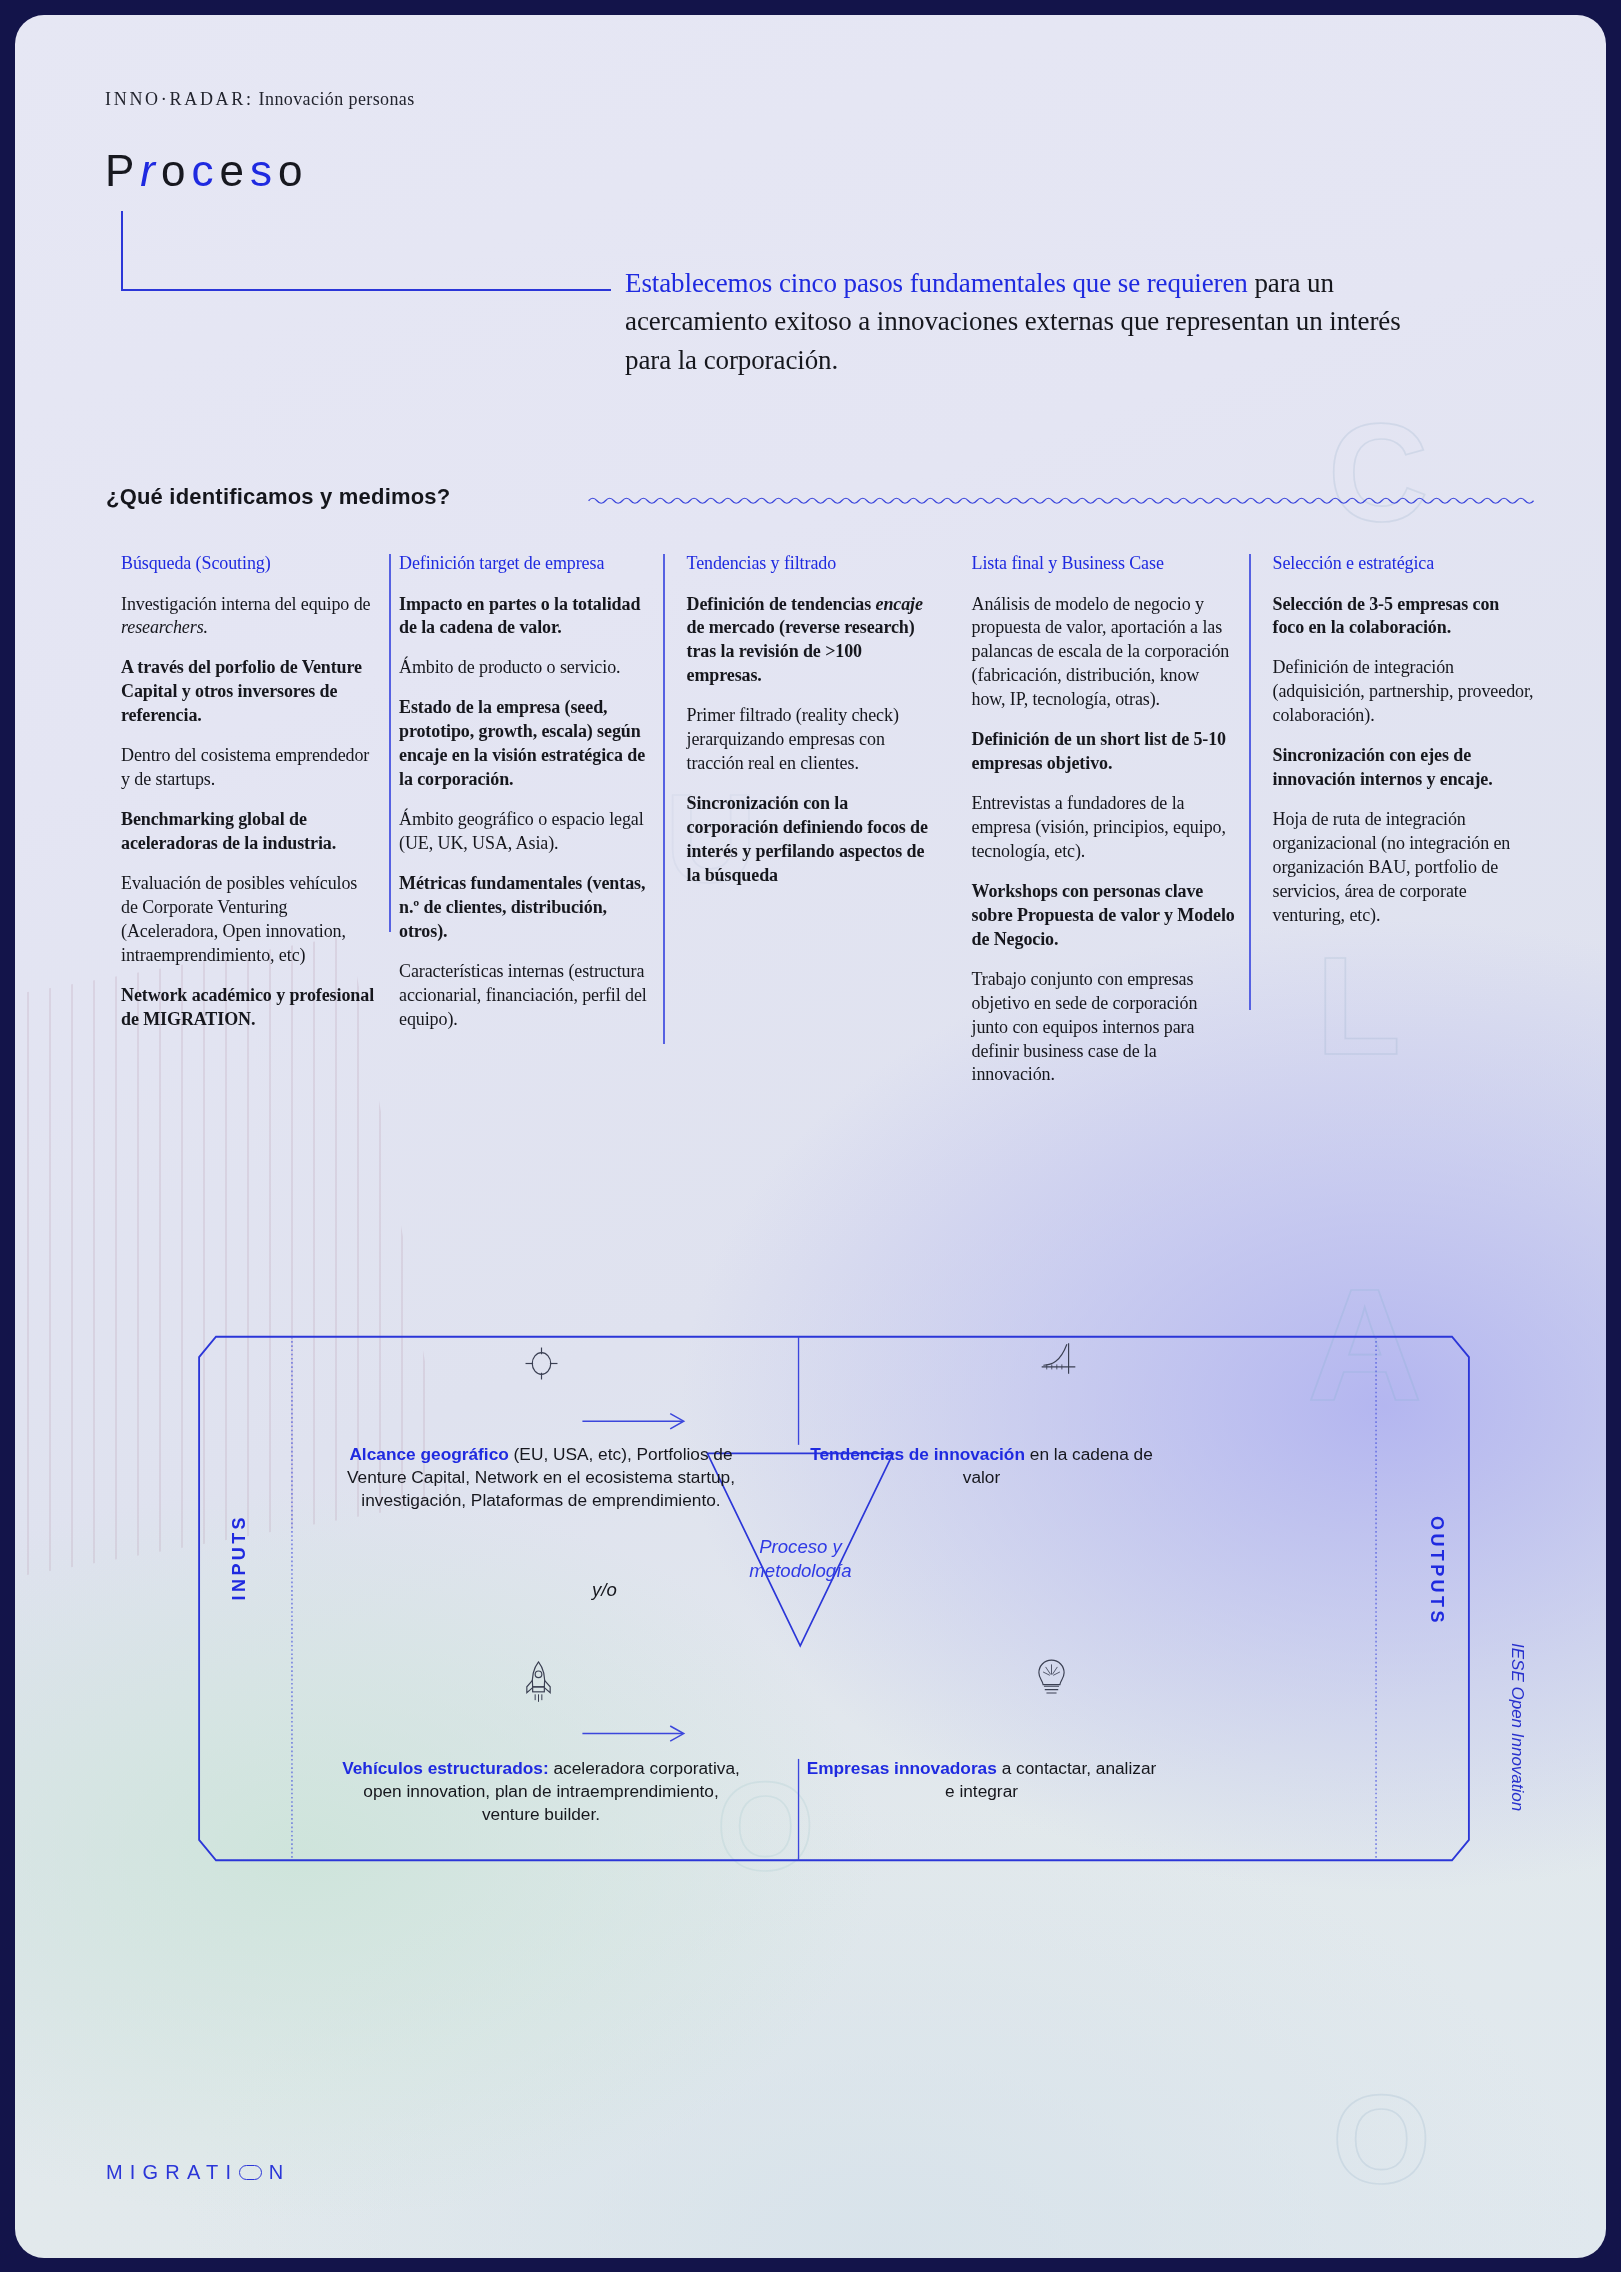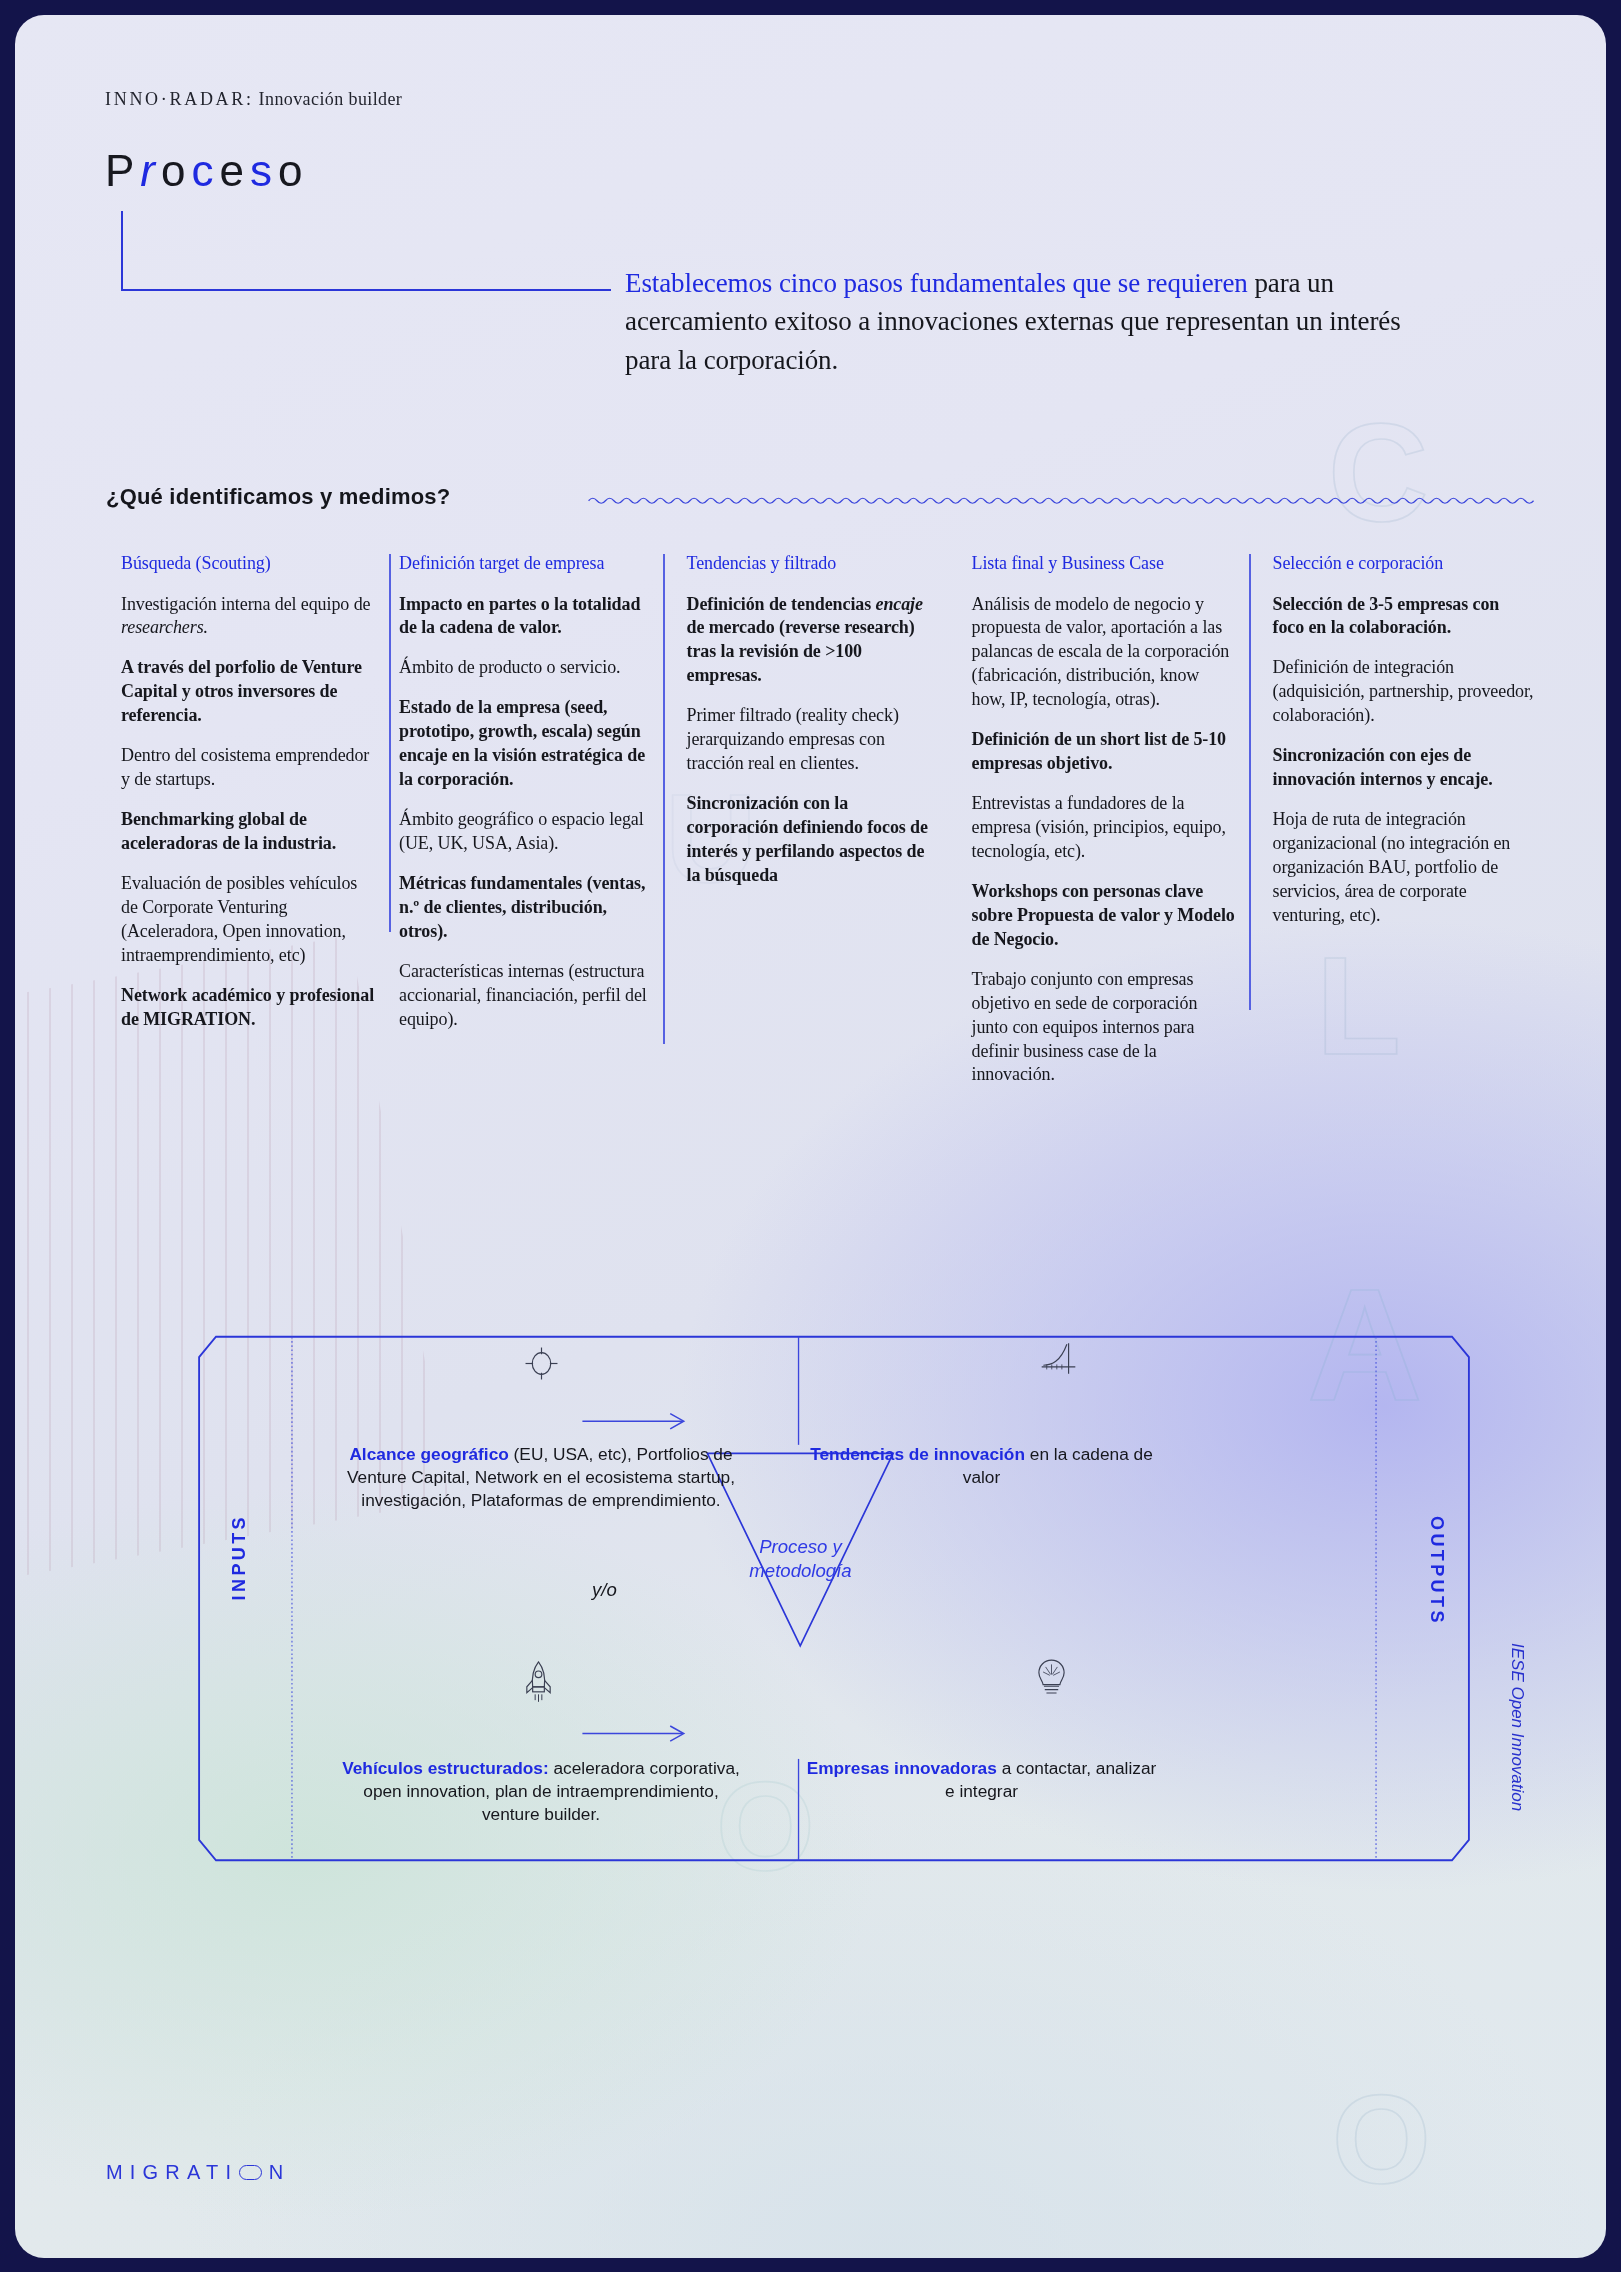--- a/index.html
+++ b/index.html
@@ -208,21 +208,21 @@
     <div class="streaks"></div>
     <div class="wm wm-c">C</div>
     <div class="wm wm-l">L</div>
     <div class="wm wm-a">A</div>
     <div class="wm wm-o">O</div>
     <div class="wm wm-o2">O</div>
     <div class="wm wm-u">U</div>
 
     <div class="kicker">
       <span class="sp">INNO·RADAR:</span>
-      <span>Innovación builder</span>
+      <span>Innovación personas</span>
     </div>
 
     <h1 class="title">
       <span>P</span><i>r</i><span>o</span><span class="b">c</span><span>e</span><span class="b">s</span><span>o</span>
     </h1>
     <div class="rule-v"></div>
     <div class="rule-h"></div>
 
     <p class="lead">
       <span class="hl">Establecemos cinco pasos fundamentales que se requieren</span><span> para un acercamiento exitoso a innovaciones externas que representan un interés para la corporación.</span>
@@ -272,21 +272,21 @@
         <div class="col-title">Lista final y Business Case</div>
         <p>Análisis de modelo de negocio y propuesta de valor, aportación a las palancas de escala de la corporación (fabricación, distribución, know how, IP, tecnología, otras).</p>
         <p class="bold">Definición de un short list de 5-10 empresas objetivo.</p>
         <p>Entrevistas a fundadores de la empresa (visión, principios, equipo, tecnología, etc).</p>
         <p class="bold">Workshops con personas clave sobre Propuesta de valor y Modelo de Negocio.</p>
         <p>Trabajo conjunto con empresas objetivo en sede de corporación junto con equipos internos para definir business case de la innovación.</p>
       </div>
 
       <div class="col c4">
         <div class="divider"></div>
-        <div class="col-title">Selección e corporación</div>
+        <div class="col-title">Selección e estratégica</div>
         <p class="bold">Selección de 3-5 empresas con foco en la colaboración.</p>
         <p>Definición de integración (adquisición, partnership, proveedor, colaboración).</p>
         <p class="bold">Sincronización con ejes de innovación internos y encaje.</p>
         <p>Hoja de ruta de integración organizacional (no integración en organización BAU, portfolio de servicios, área de corporate venturing, etc).</p>
       </div>
 
     </div>
 
     <div id="diagram">
 

